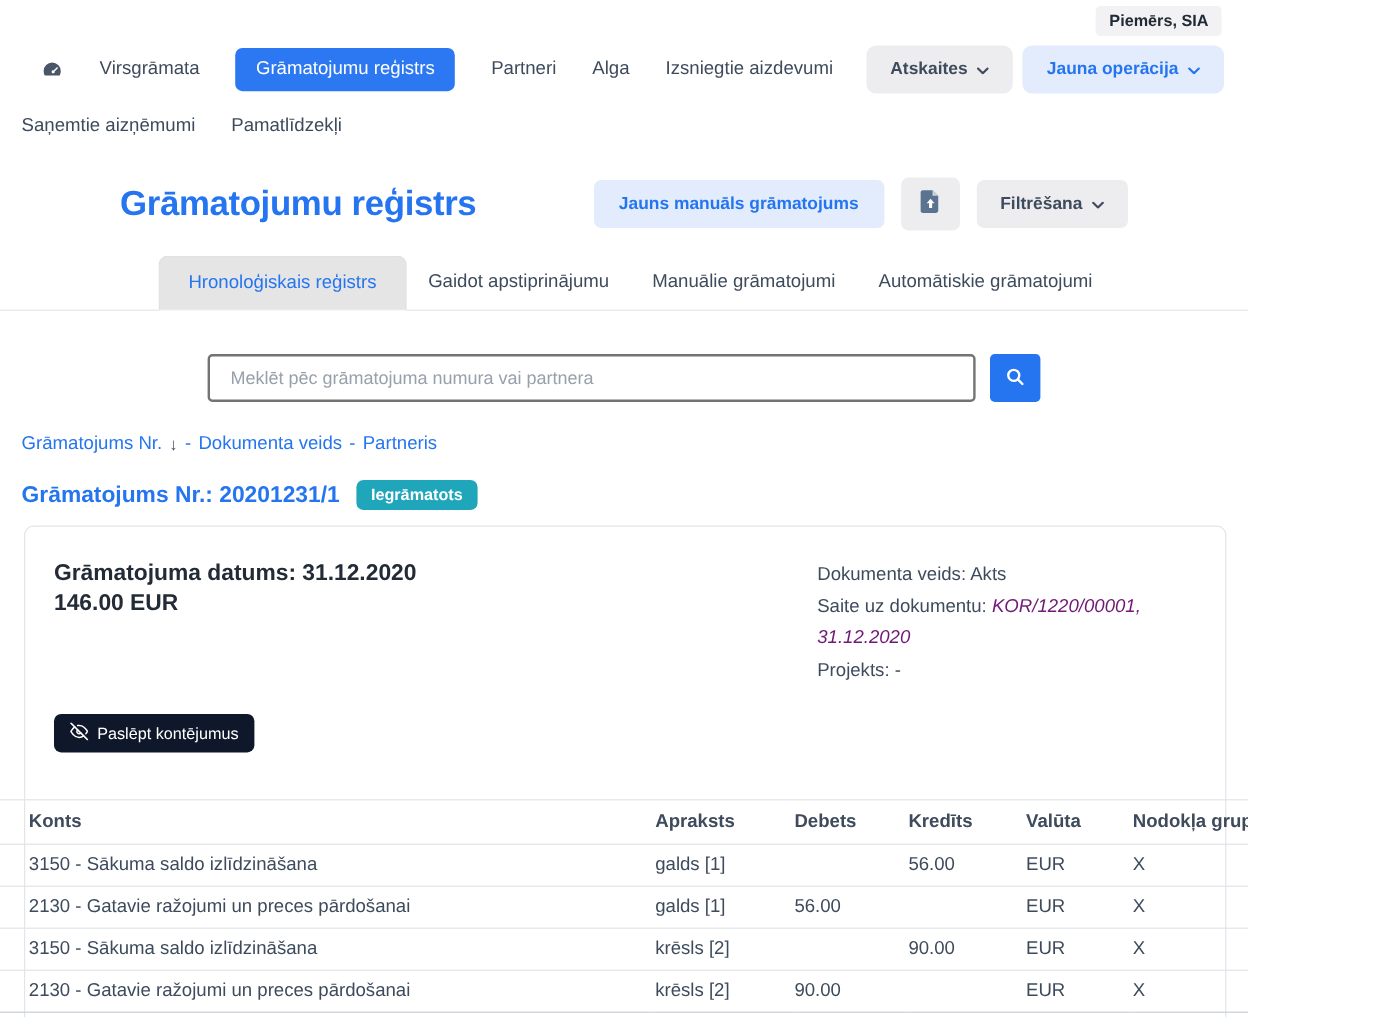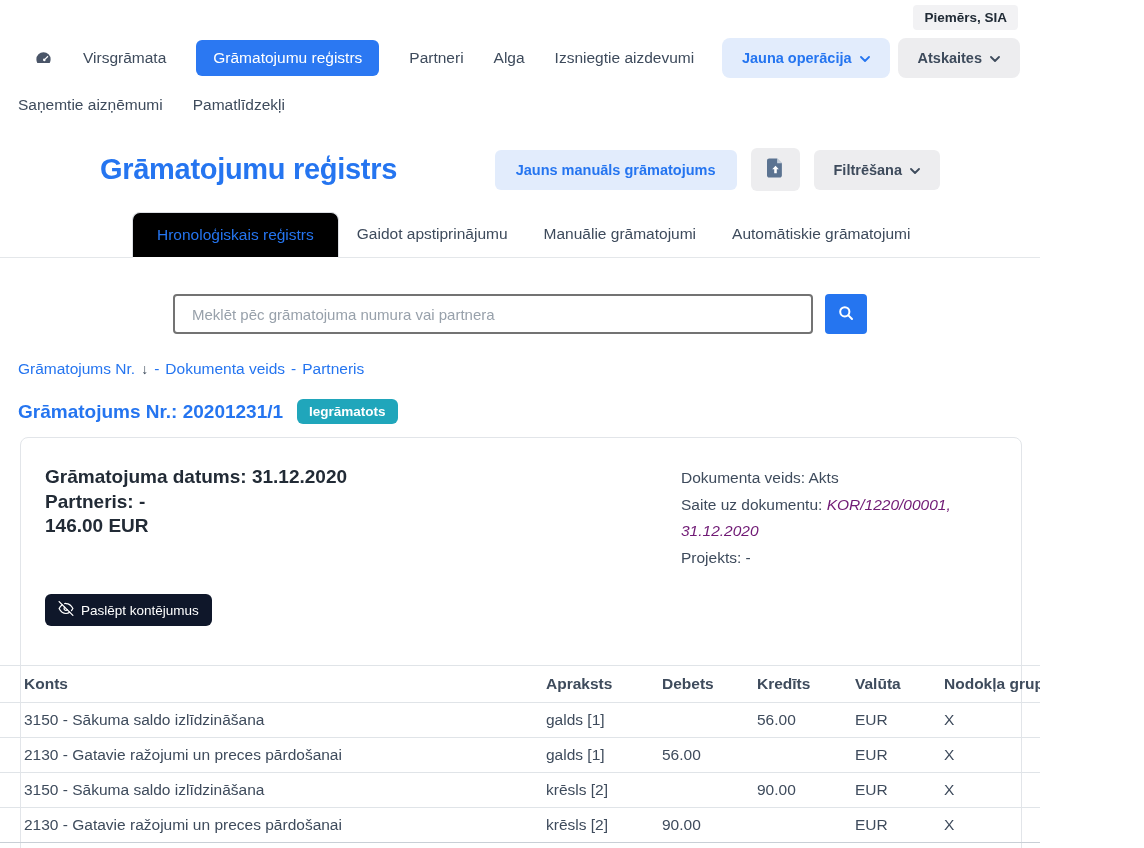--- a/index.html
+++ b/index.html
@@ -31,21 +31,21 @@
   .page-title { color:#2575f0; font-size:29px; font-weight:700; letter-spacing:-0.3px; }
   .header-buttons { display:flex; align-items:center; gap:14px; }
   .btn-manual { background:#e2ecfc; color:#2575f0; padding:12px 21px; border-radius:6px; }
   .btn-icon { background:#ededef; padding:10px 16px; border-radius:6px; }
   .btn-filter { background:#ededef; color:#3e4b5c; padding:12px 20px; border-radius:6px; }
 
   
   .tabs-wrap { margin-top:21px; position:relative; }
   .tabs { display:flex; align-items:stretch; margin-left:132px; position:relative; z-index:2; }
   .tab { font-size:15.5px; color:#3e4b5c; padding:13px 18px; cursor:pointer; white-space:nowrap; }
-  .tab.active { color:#2575f0; background:#000000; border:1px solid #dcdfe3; border-bottom:1px solid #fff;
+  .tab.active { color:#2575f0; background:#e5e5e5; border:1px solid #dcdfe3; border-bottom:1px solid #fff;
     border-radius:8px 8px 0 0; padding:13px 24px; margin-bottom:-1px; }
   .tabs-divider { border-bottom:1px solid #e4e7ea; position:relative; z-index:1; }
 
   
   .search-row { margin-top:36px; display:flex; justify-content:center; align-items:center; gap:12px; }
   .search-input { width:640px; height:40px; border:2px solid #737373; border-radius:4px; padding:0 17px;
     font-size:15px; color:#3e4b5c; font-family:inherit; outline:none; }
   .search-input::placeholder { color:#98a1ab; }
   .search-btn { width:42px; height:40px; background:#2575f0; border:none; border-radius:4px; cursor:pointer;
     display:flex; align-items:center; justify-content:center; }
@@ -86,30 +86,30 @@
   tfoot td { font-weight:700; padding-top:11px; padding-bottom:24px; border-top:1px solid #c9cfd6; }
 </style>
 </head>
 <body>
 
 <div class="page">
 
   <div class="company-badge">Piemērs, SIA</div>
 
   <div class="top-actions">
-    <button class="btn btn-lightblue">
-      <span>Jauna operācija</span>
+    <button class="btn btn-gray">
+      <span>Atskaites</span>
       <span class="caret">
         <svg width="10" height="6" viewBox="0 0 10 6">
             <path d="M1 1l4 4 4-4" stroke="currentColor" stroke-width="1.8" fill="none" stroke-linecap="round" stroke-linejoin="round"></path>
           </svg>
       </span>
     </button>
-    <button class="btn btn-gray">
-      <span>Atskaites</span>
+    <button class="btn btn-lightblue">
+      <span>Jauna operācija</span>
       <span class="caret">
         <svg width="10" height="6" viewBox="0 0 10 6">
             <path d="M1 1l4 4 4-4" stroke="currentColor" stroke-width="1.8" fill="none" stroke-linecap="round" stroke-linejoin="round"></path>
           </svg>
       </span>
     </button>
   </div>
 
   <nav class="nav">
     <div class="nav-row">
@@ -187,21 +187,20 @@
 
   <div class="entry-heading-row">
     <h2 class="entry-heading">Grāmatojums Nr.: 20201231/1</h2>
     <span class="status-badge">Iegrāmatots</span>
   </div>
 
   <div class="card">
     <div class="card-details">
       <div class="details-left">
         <div class="detail-line-bold">Grāmatojuma datums: 31.12.2020</div>
-        <div class="detail-line-bold">Partneris: -</div>
         <div class="detail-line-bold">146.00 EUR</div>
       </div>
       <div class="details-right">
         <div><span>Dokumenta veids: </span><span>Akts</span></div>
         <div><span>Saite uz dokumentu: </span><a class="doc-link">KOR/1220/00001, 31.12.2020</a></div>
         <div><span>Projekts: </span><span>-</span></div>
       </div>
     </div>
 
     <button class="hide-btn">

